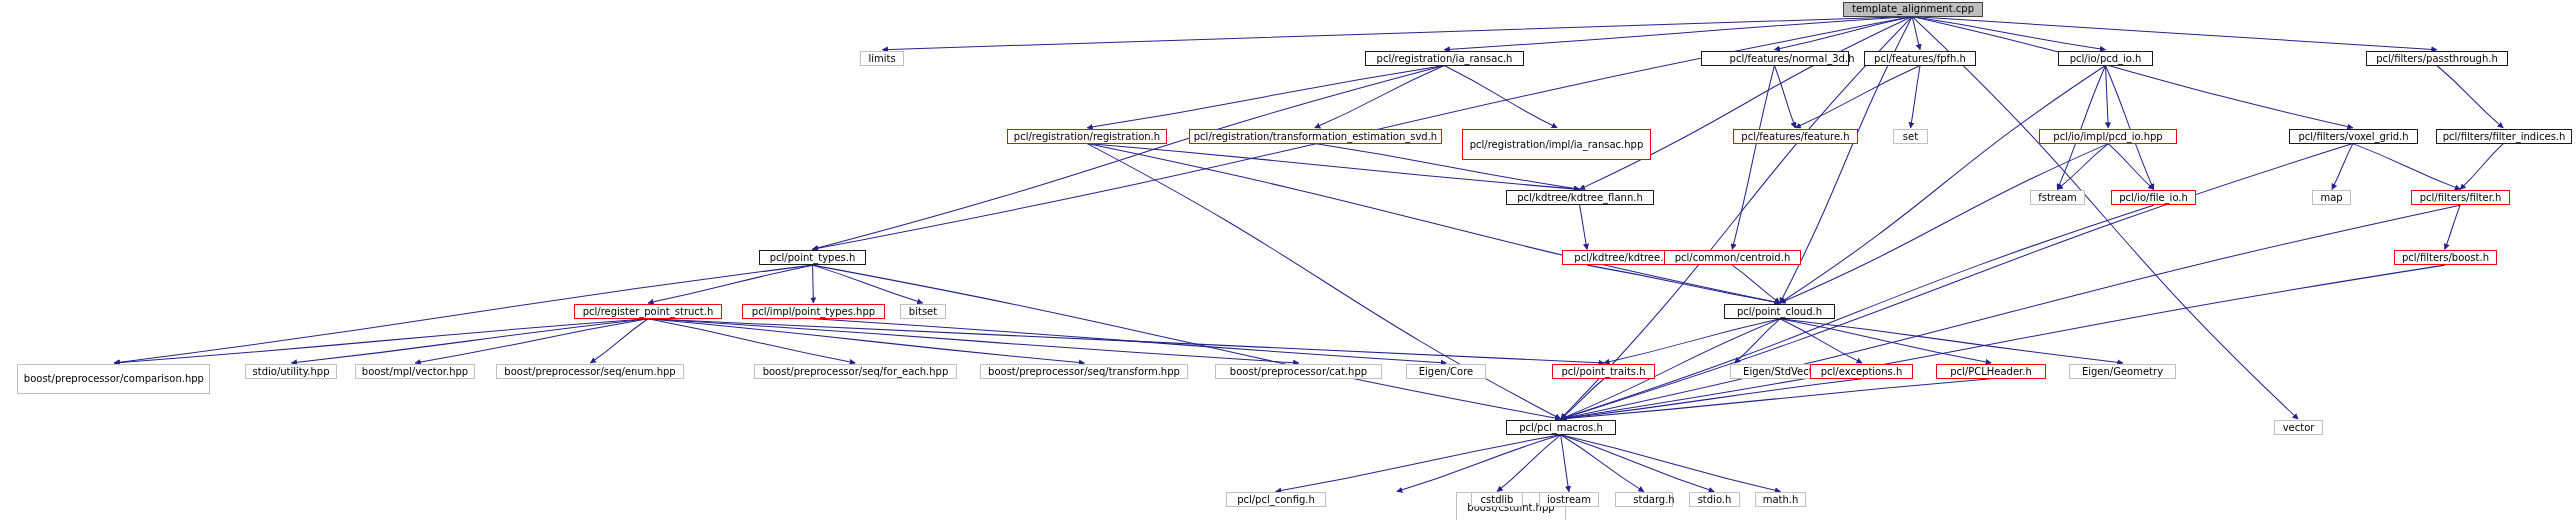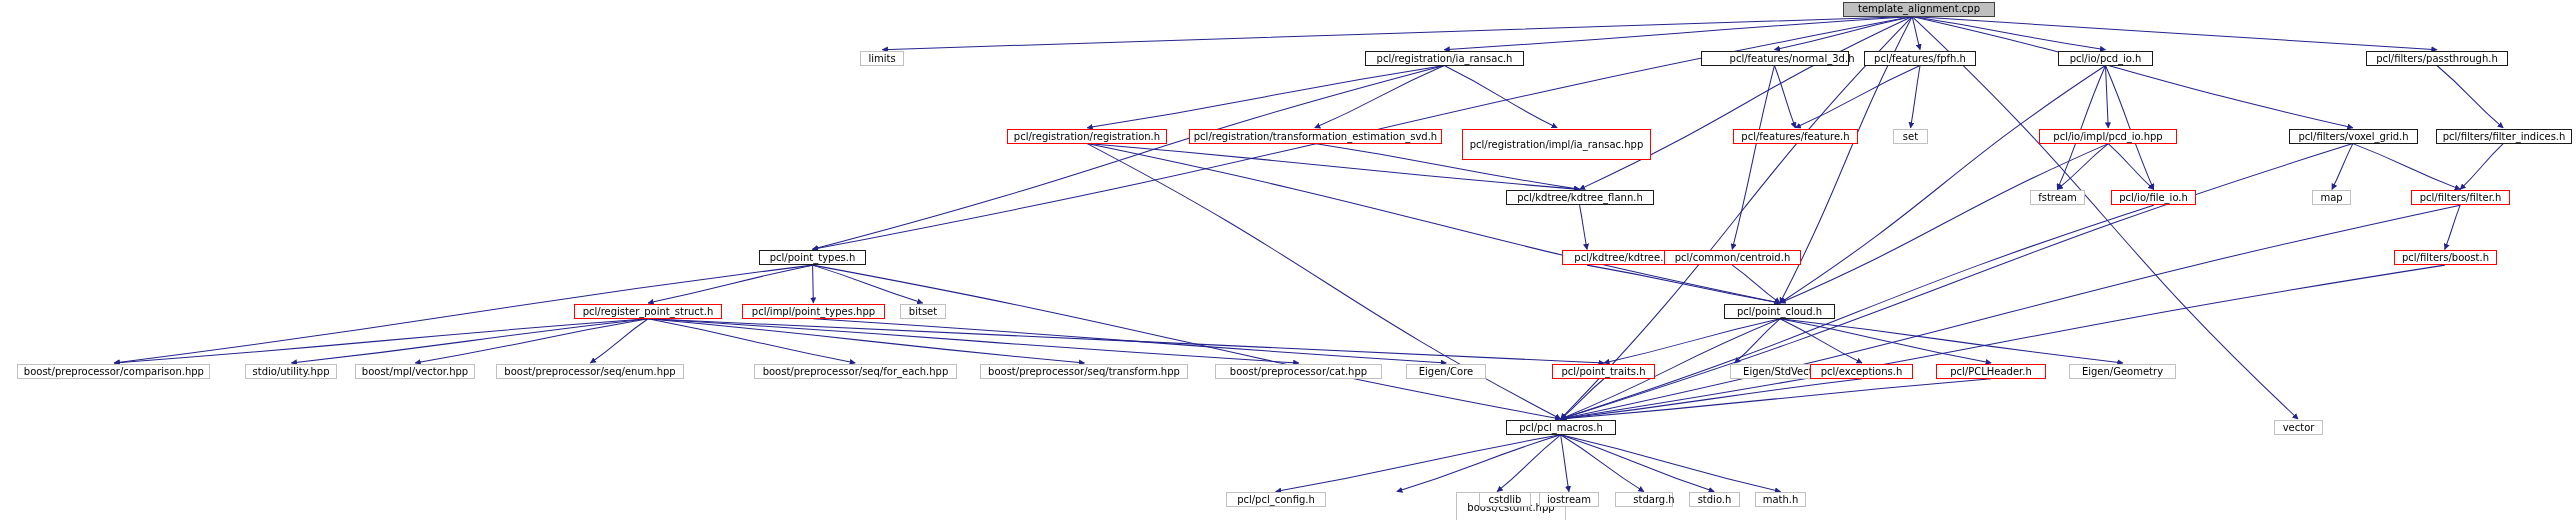--- a/index.html
+++ b/index.html
@@ -100,21 +100,21 @@
         <path d="M 1977.5 551 C 1797 583.4, 1797 590.6, 1616.5 623" marker-end="url(#arrow)"></path>
         <path d="M 1977.5 551 C 1873.75 583.4, 1873.75 590.6, 1770 623" marker-end="url(#arrow)"></path>
         <path d="M 1977.5 551 C 1937.25 583.4, 1937.25 590.6, 1897 623" marker-end="url(#arrow)"></path>
         <path d="M 1977.5 551 C 1982.75 583.4, 1982.75 590.6, 1988 623" marker-end="url(#arrow)"></path>
         <path d="M 1977.5 551 C 2030.25 583.4, 2030.25 590.6, 2083 623" marker-end="url(#arrow)"></path>
         <path d="M 1977.5 551 C 2074.75 583.4, 2074.75 590.6, 2172 623" marker-end="url(#arrow)"></path>
         <path d="M 1977.5 551 C 2116.75 583.4, 2116.75 590.6, 2256 623" marker-end="url(#arrow)"></path>
       </g>
   </svg>
   <div id="nodes">
-      <div class="node n-root" style="left: 1843px; top: 1.6px; width: 152px; height: 15px;">template_alignment.cpp</div>
+      <div class="node n-root" style="left: 1843px; top: 1.6px; width: 140px; height: 15px;">template_alignment.cpp</div>
       <div class="node n-grey" style="left: 860px; top: 51px; width: 44px; height: 15px;">limits</div>
       <div class="node n-black" style="left: 1365px; top: 51px; width: 159px; height: 15px;">pcl/registration/ia_ransac.h</div>
       <div class="node n-black" style="left: 1701px; top: 51px; width: 148px; height: 15px; padding-left: 34px;">pcl/features/normal_3d.h</div>
       <div class="node n-black" style="left: 1864px; top: 51px; width: 112px; height: 15px;">pcl/features/fpfh.h</div>
       <div class="node n-black" style="left: 2058px; top: 51px; width: 95px; height: 15px;">pcl/io/pcd_io.h</div>
       <div class="node n-black" style="left: 2366px; top: 51px; width: 142px; height: 15px;">pcl/filters/passthrough.h</div>
       <div class="node n-red" style="left: 1007px; top: 129px; width: 160px; height: 15px;">pcl/registration/registration.h</div>
       <div class="node n-red" style="left: 1189px; top: 129px; width: 253px; height: 15px;">pcl/registration/transformation_estimation_svd.h</div>
       <div class="node n-red" style="left: 1462px; top: 129px; width: 189px; height: 31px;">pcl/registration/impl/ia_ransac.hpp</div>
       <div class="node n-red" style="left: 1733px; top: 129px; width: 125px; height: 15px;">pcl/features/feature.h</div>
@@ -128,37 +128,37 @@
       <div class="node n-grey" style="left: 2312px; top: 190px; width: 39px; height: 15px;">map</div>
       <div class="node n-red" style="left: 2411px; top: 190px; width: 99px; height: 15px;">pcl/filters/filter.h</div>
       <div class="node n-red" style="left: 1562px; top: 250px; width: 120px; height: 15px;">pcl/kdtree/kdtree.h</div>
       <div class="node n-red" style="left: 1664px; top: 250px; width: 137px; height: 15px;">pcl/common/centroid.h</div>
       <div class="node n-red" style="left: 2394px; top: 250px; width: 103px; height: 15px;">pcl/filters/boost.h</div>
       <div class="node n-black" style="left: 759px; top: 250px; width: 107px; height: 15px;">pcl/point_types.h</div>
       <div class="node n-red" style="left: 574px; top: 304px; width: 148px; height: 15px;">pcl/register_point_struct.h</div>
       <div class="node n-red" style="left: 742px; top: 304px; width: 143px; height: 15px;">pcl/impl/point_types.hpp</div>
       <div class="node n-grey" style="left: 900px; top: 304px; width: 46px; height: 15px;">bitset</div>
       <div class="node n-black" style="left: 1724px; top: 304px; width: 111px; height: 15px;">pcl/point_cloud.h</div>
-      <div class="node n-grey" style="left: 17.4px; top: 364px; width: 193px; height: 15px;">boost/preprocessor/comparison.hpp</div>
+      <div class="node n-grey" style="left: 17.4px; top: 364px; width: 193px; height: 30px;">boost/preprocessor/comparison.hpp</div>
       <div class="node n-grey" style="left: 245px; top: 364px; width: 92px; height: 15px;">stdio/utility.hpp</div>
       <div class="node n-grey" style="left: 355px; top: 364px; width: 120px; height: 15px;">boost/mpl/vector.hpp</div>
       <div class="node n-grey" style="left: 496px; top: 364px; width: 188px; height: 15px;">boost/preprocessor/seq/enum.hpp</div>
       <div class="node n-grey" style="left: 754px; top: 364px; width: 203px; height: 15px;">boost/preprocessor/seq/for_each.hpp</div>
       <div class="node n-grey" style="left: 980px; top: 364px; width: 208px; height: 15px;">boost/preprocessor/seq/transform.hpp</div>
       <div class="node n-grey" style="left: 1215px; top: 364px; width: 167px; height: 15px;">boost/preprocessor/cat.hpp</div>
       <div class="node n-grey" style="left: 1406px; top: 364px; width: 80px; height: 15px;">Eigen/Core</div>
       <div class="node n-red" style="left: 1552px; top: 364px; width: 103px; height: 15px;">pcl/point_traits.h</div>
       <div class="node n-grey" style="left: 1682px; top: 364px; width: 106px; height: 15px; margin-left: 48px;">Eigen/StdVector</div>
       <div class="node n-red" style="left: 1810px; top: 364px; width: 103px; height: 15px;">pcl/exceptions.h</div>
       <div class="node n-red" style="left: 1936px; top: 364px; width: 110px; height: 15px;">pcl/PCLHeader.h</div>
       <div class="node n-grey" style="left: 2069px; top: 364px; width: 107px; height: 15px;">Eigen/Geometry</div>
       <div class="node n-grey" style="left: 2274px; top: 420px; width: 49px; height: 15px;">vector</div>
       <div class="node n-black" style="left: 1506px; top: 420px; width: 110px; height: 15px;">pcl/pcl_macros.h</div>
       <div class="node n-grey" style="left: 1226px; top: 492px; width: 100px; height: 15px;">pcl/pcl_config.h</div>
       <div class="node n-grey" style="left: 1412px; top: 492px; width: 110px; height: 31px; margin-left: 44px;">boost/cstdint.hpp</div>
-      <div class="node n-grey" style="left: 1471px; top: 492px; width: 52px; height: 15px; margin-left: 8px;">cstdlib</div>
+      <div class="node n-grey" style="left: 1471px; top: 492px; width: 52px; height: 15px;">cstdlib</div>
       <div class="node n-grey" style="left: 1539px; top: 492px; width: 60px; height: 15px;">iostream</div>
       <div class="node n-grey" style="left: 1615px; top: 492px; width: 58px; height: 15px; padding-left: 20px;">stdarg.h</div>
       <div class="node n-grey" style="left: 1689px; top: 492px; width: 51px; height: 15px;">stdio.h</div>
       <div class="node n-grey" style="left: 1755px; top: 492px; width: 51px; height: 15px;">math.h</div>
     </div>
 </div>
 
 
 </body></html>

